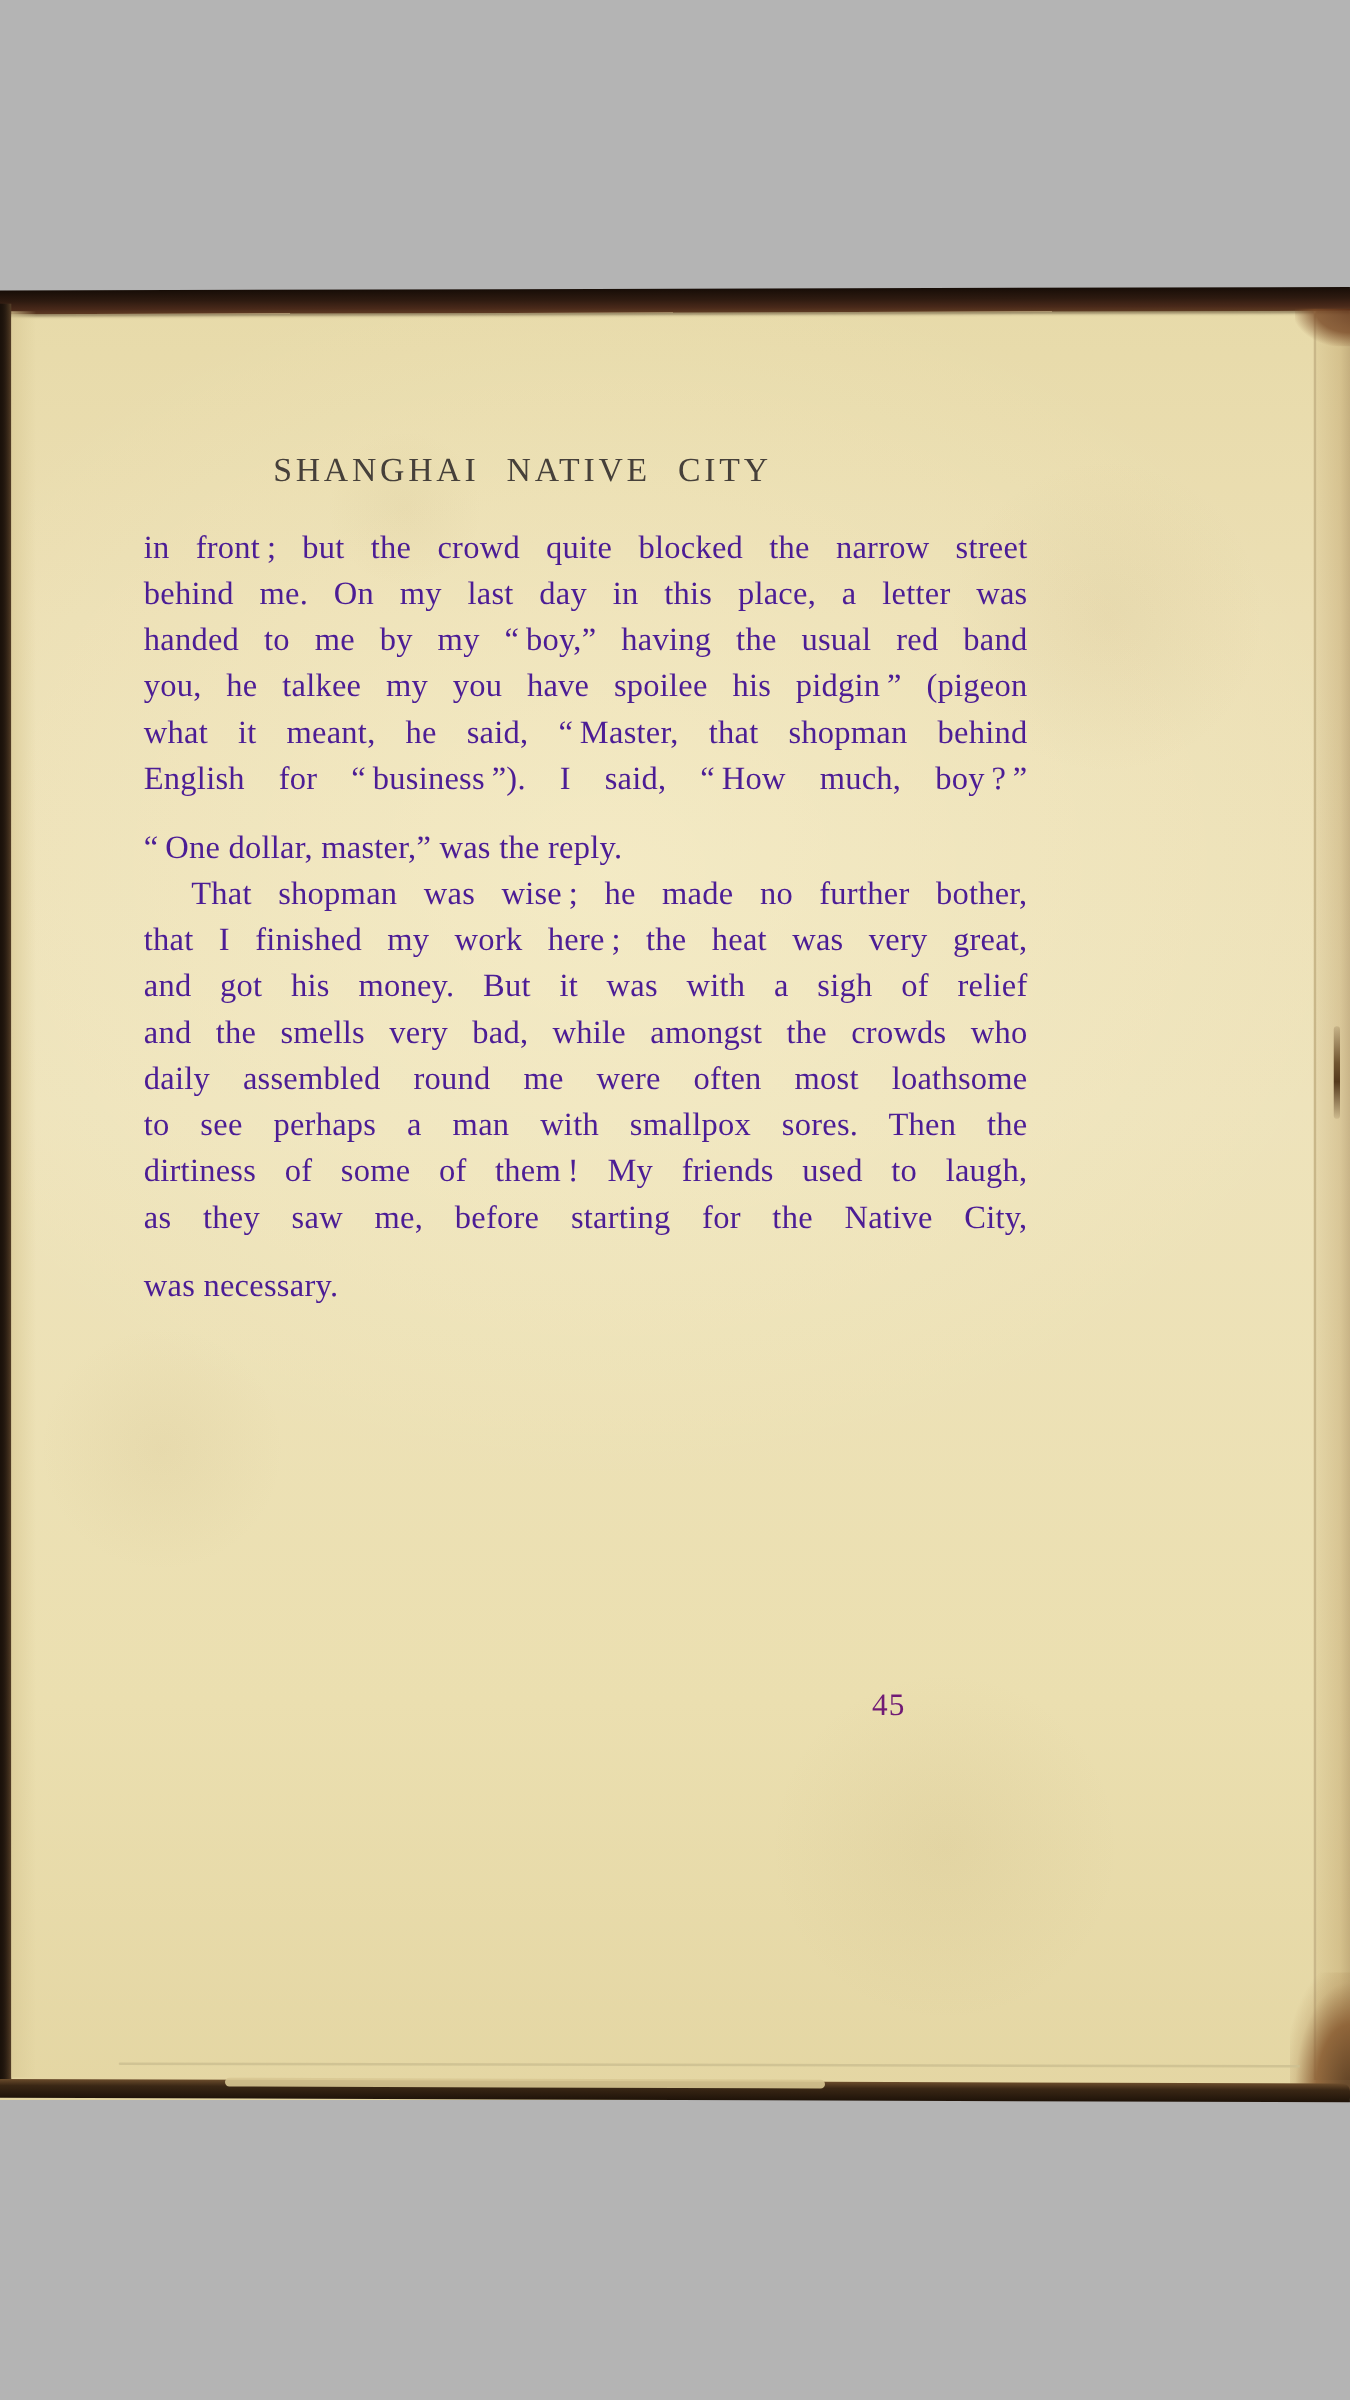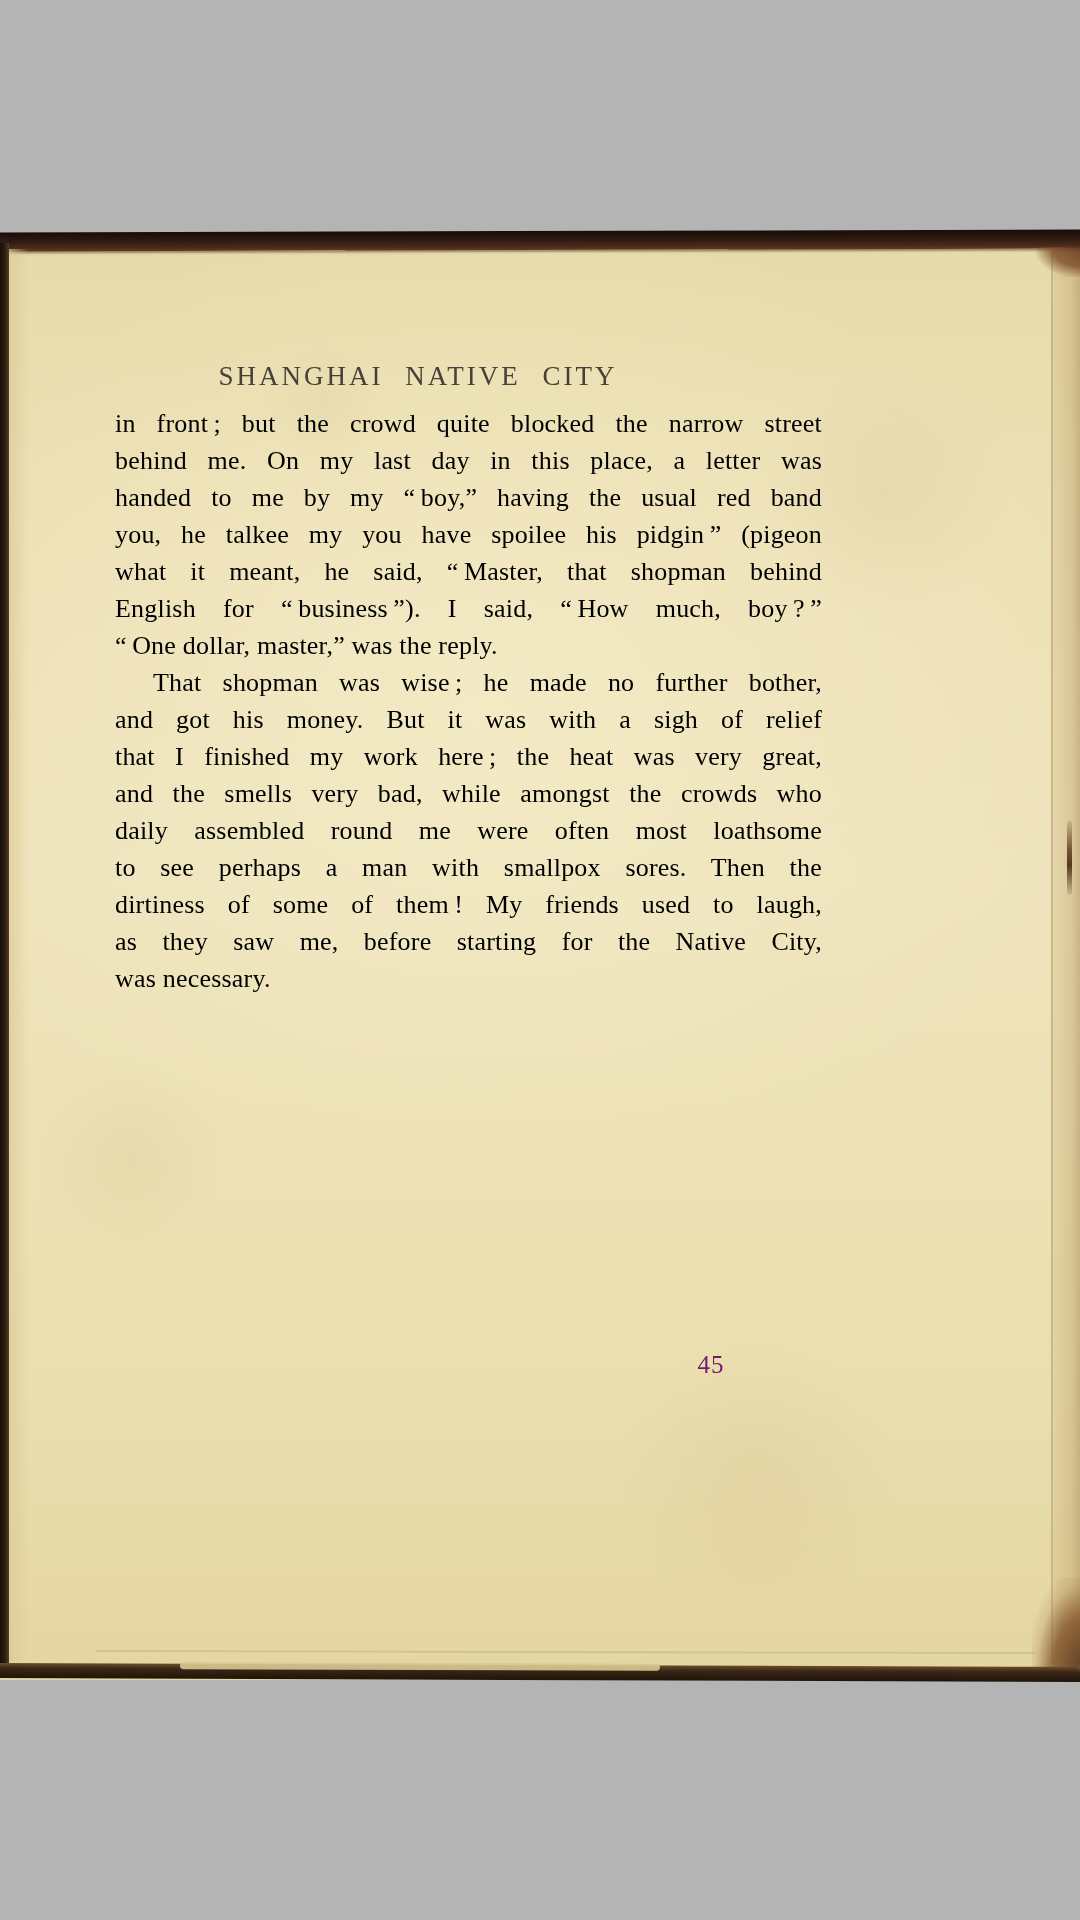--- a/index.html
+++ b/index.html
@@ -138,35 +138,36 @@
     font-size: 27px;
     letter-spacing: 3px;
     word-spacing: 12px;
     color: #46403a;
     white-space: nowrap;
   }
 
   .textblock {
     position: absolute;
     left: 115px;
-    top: 172px;
+    top: 186px;
     width: 707px;
-    color: #000000;
+    color: #4c1d95;
     font-size: 26px;
     letter-spacing: 0.2px;
   }
   .bline {
     height: 37px;
     line-height: 37px;
     text-align: justify;
     text-align-last: justify;
     white-space: nowrap;
   }
   .bline.p-last {
     text-align-last: left;
+    margin-top: 18px;
   }
   .bline.p-indent {
     text-indent: 38px;
   }
 
   .pagenum {
     position: absolute;
     left: 65px;
     top: 1118px;
     width: 1316px; 
@@ -202,22 +203,22 @@
   <div class="textblock">
     <div class="bline">in front ; but the crowd quite blocked the narrow street</div>
     <div class="bline">behind me.  On my last day in this place, a letter was</div>
     <div class="bline">handed to me by my “ boy,” having the usual red band</div>
     <div class="bline">you, he talkee my you have spoilee his pidgin ” (pigeon</div>
     <div class="bline">what it meant, he said, “ Master, that shopman behind</div>
     <div class="bline">English for “ business ”).  I said, “ How much, boy ? ”</div>
     <div class="bline p-last">“ One dollar, master,” was the reply.</div>
 
     <div class="bline p-indent">That shopman was wise ; he made no further bother,</div>
+    <div class="bline">that I finished my work here ; the heat was very great,</div>
     <div class="bline">and got his money.  But it was with a sigh of relief</div>
-    <div class="bline">that I finished my work here ; the heat was very great,</div>
     <div class="bline">and the smells very bad, while amongst the crowds who</div>
     <div class="bline">daily assembled round me were often most loathsome</div>
     <div class="bline">to see perhaps a man with smallpox sores.  Then the</div>
     <div class="bline">dirtiness of some of them !  My friends used to laugh,</div>
     <div class="bline">as they saw me, before starting for the Native City,</div>
     <div class="bline p-last">was necessary.</div>
   </div>
 
   <div class="pagenum">45</div>
 </div>

